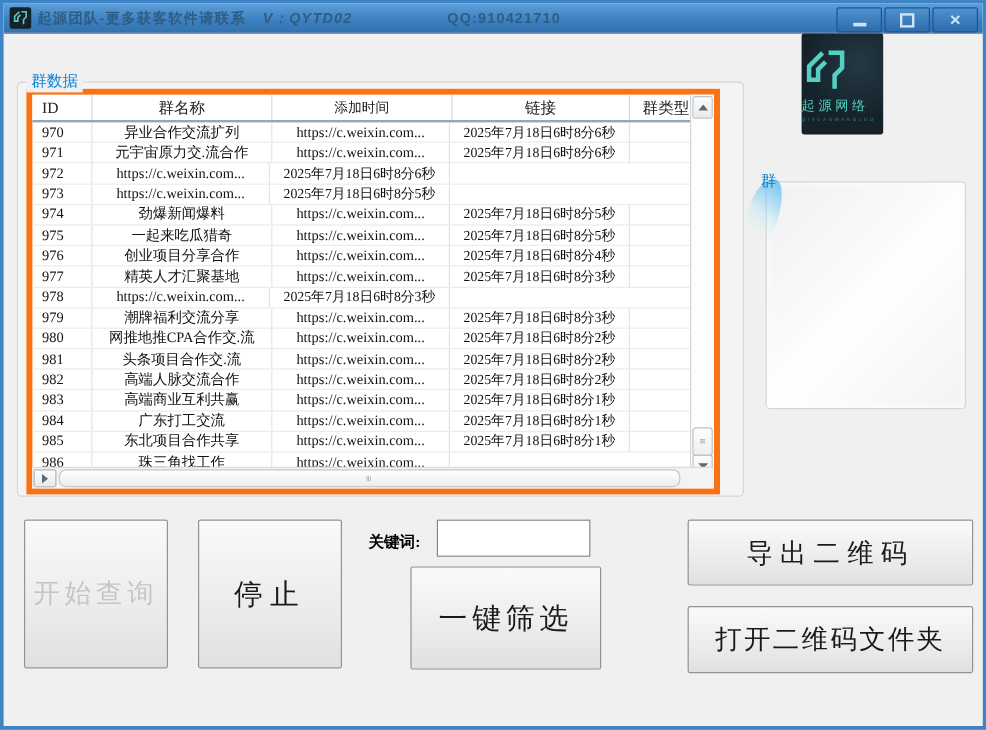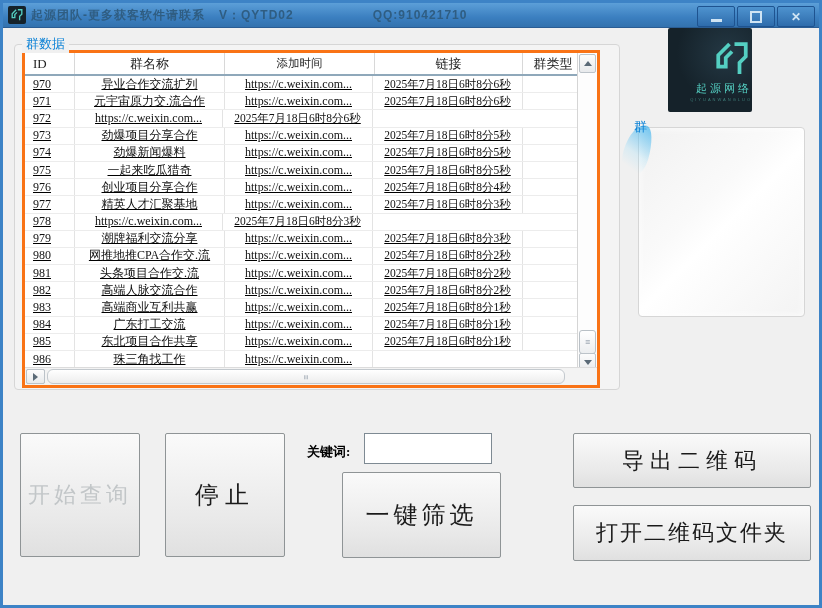--- a/index.html
+++ b/index.html
@@ -5,47 +5,47 @@
   html,body{margin:0;padding:0;}
   body{width:822px;height:608px;font-family:"Liberation Sans",sans-serif;background:#555;}
   .window{position:relative;width:816px;height:602px;border:3px solid #3d83c6;outline:1px solid #17457c;
           background:#f0f0f0;overflow:hidden;}
   
   .titlebar{position:absolute;left:0;top:0;right:0;height:25px;
             background:linear-gradient(#5c9fd8,#3b7fc0 60%,#3372ae);
             border-bottom:1px solid #2a5d94;display:flex;align-items:center;padding-left:5px;box-sizing:border-box;}
   .appicon{width:18px;height:18px;background:#15222a;border-radius:2px;display:flex;align-items:center;justify-content:center;margin-right:5px;flex:0 0 auto;}
   .title-text{font-size:12px;font-weight:bold;color:#2f5d82;letter-spacing:1px;}
-  .title-v{margin-left:14px;} .title-qq{margin-left:79px;}
+  .title-v{margin-left:14px;font-style:italic;} .title-qq{margin-left:79px;}
   .winbtns{position:absolute;right:4px;top:3px;display:flex;gap:2px;}
   .winbtn{width:36px;height:19px;border:1px solid #1e5390;border-radius:2px;
           background:linear-gradient(#4e93cf,#2e6cac);display:flex;align-items:center;justify-content:center;cursor:pointer;}
   .glyph-min{width:11px;height:3px;background:#cfe4f4;margin-top:8px;}
   .glyph-max{width:8px;height:8px;border:2px solid #cfe4f4;}
   .glyph-close{color:#cfe4f4;font-size:12px;font-weight:bold;line-height:1;}
   
-  .groupbox{position:absolute;}
+  .groupbox{position:absolute;margin-top:24px;}
   .groupbox .frame{position:absolute;left:0;right:0;top:9px;bottom:0;border:1px solid #d6d6d6;border-radius:4px;background:#f4f4f4;}
   .groupbox .legend{position:absolute;top:0;left:8px;background:#f0f0f0;padding:0 4px;font-size:13px;color:#0c82d6;z-index:3;}
   #gb-data{left:11px;top:32px;width:606px;height:355px;}
   #gb-qr{left:635px;top:115px;width:167px;height:199px;}
   #gb-qr .legend{left:-8px;background:transparent;}
   #gb-qr .frame{background:
       linear-gradient(135deg,#f1f1f1 0%,#fafafa 40%,#ffffff 52%,#f3f3f3 100%);
       box-shadow:inset 0 0 8px rgba(255,255,255,.9);}
   .streak{position:absolute;left:-14px;top:6px;width:26px;height:54px;z-index:2;
       background:linear-gradient(200deg,rgba(80,185,238,.85),rgba(150,220,250,.25) 55%,rgba(150,220,250,0) 80%);
       border-radius:60% 40% 55% 45%/55% 60% 40% 45%;transform:rotate(16deg);}
   
   .table{position:absolute;left:8px;top:15px;width:578px;height:338px;background:#fff;
-         border:3px solid #f97316;box-sizing:border-box;font-family:"Liberation Serif",serif;}
+         border:5px solid #f97316;box-sizing:border-box;font-family:"Liberation Serif",serif;}
   .thead{display:flex;height:21px;border-bottom:2px solid #8fa8ba;background:#fff;}
   .th{font-size:13px;color:#222;display:flex;align-items:center;justify-content:center;
       border-right:1px solid #d8d8d8;box-sizing:border-box;cursor:pointer;}
-  .tbody{height:299px;overflow:hidden;text-decoration:underline;}
+  .tbody{height:299px;overflow:hidden;}
   .tr{display:flex;height:16.2px;border-bottom:1px solid #ececec;cursor:pointer;}
   .td{font-size:12px;color:#111;display:flex;align-items:center;justify-content:center;
       border-right:1px solid #e3e3e3;box-sizing:border-box;overflow:hidden;white-space:nowrap;}
   .c0{width:50px;justify-content:flex-start;padding-left:8px;box-sizing:border-box;}
   .c1{width:150px;} .c2{width:148px;} .c3{width:150px;font-size:11.5px;} .c4{width:60px;border-right:none;}
   
   .vscroll{position:absolute;top:0;right:0;width:19px;height:320px;background:#fdfdfd;border-left:1px solid #d5d5d5;}
   .sbtn{position:absolute;left:1px;right:1px;height:17px;border:1px solid #bcc3c9;border-radius:2px;
         background:linear-gradient(#fcfcfc,#e8eaec);display:flex;align-items:center;justify-content:center;cursor:pointer;}
   .arr{width:0;height:0;border-left:4px solid transparent;border-right:4px solid transparent;}
@@ -55,23 +55,23 @@
   .vthumb{position:absolute;left:1px;right:1px;bottom:19px;height:22px;border:1px solid #b9c0c6;border-radius:3px;
           background:linear-gradient(#ffffff,#eceef0);display:flex;align-items:center;justify-content:center;
           font-size:9px;color:#7a8896;cursor:grab;}
   .hscroll{position:absolute;left:0;right:0;bottom:0;height:17px;background:#f3f3f3;border-top:1px solid #dcdcdc;}
   .hbtn{position:absolute;top:1px;bottom:1px;width:17px;height:auto;}
   .hthumb{position:absolute;top:1px;bottom:1px;left:22px;width:516px;border:1px solid #c3c9ce;border-radius:6px;
           background:linear-gradient(#ffffff,#ededed);display:flex;align-items:center;justify-content:center;
           font-size:9px;color:#7a8896;cursor:grab;transform-origin:center;}
   .hthumb span{display:inline-block;transform:rotate(90deg);}
   
-  .logo{position:absolute;left:665px;top:25px;width:84px;height:84px;background:
+  .logo{position:absolute;left:665px;top:25px;width:68px;height:84px;background:
         radial-gradient(circle at 70% 30%,#243844 0%,#15222a 60%);border-radius:2px;
-        display:flex;flex-direction:column;align-items:flex-end;justify-content:center;overflow:hidden;}
+        display:flex;flex-direction:column;align-items:flex-start;justify-content:center;overflow:hidden;}
   .logo .zh{color:#54cfc2;font-size:11px;letter-spacing:3px;margin-top:2px;}
   .logo .en{color:#3f7f7a;font-size:4px;letter-spacing:2px;margin-top:1px;}
   
   .btn{position:absolute;border:1px solid #8f9496;border-radius:2px;
        background:linear-gradient(#fafafa,#e9e9e9 70%,#e0e0e0);
        font-family:"Liberation Serif",serif;color:#1a1a1a;
        display:flex;align-items:center;justify-content:center;cursor:pointer;box-sizing:border-box;}
   #btn-start{left:17px;top:430px;width:120px;height:124px;font-size:22px;letter-spacing:4px;color:#c2c6c8;cursor:default;}
   #btn-stop{left:162px;top:430px;width:120px;height:124px;font-size:24px;letter-spacing:6px;}
   #btn-filter{left:339px;top:469px;width:159px;height:86px;font-size:24px;letter-spacing:4px;}
@@ -138,21 +138,20 @@
             <div class="td c4"></div>
           </div>
           <div class="tr">
             <div class="td c0">972</div>
             <div class="td c2">https://c.weixin.com...</div>
             <div class="td c3">2025年7月18日6时8分6秒</div>
             <div class="td c4"></div>
           </div>
           <div class="tr">
             <div class="td c0">973</div>
-            <div class="td c1">劲爆项目分享合作</div>
             <div class="td c2">https://c.weixin.com...</div>
             <div class="td c3">2025年7月18日6时8分5秒</div>
             <div class="td c4"></div>
           </div>
           <div class="tr">
             <div class="td c0">974</div>
             <div class="td c1">劲爆新闻爆料</div>
             <div class="td c2">https://c.weixin.com...</div>
             <div class="td c3">2025年7月18日6时8分5秒</div>
             <div class="td c4"></div>

